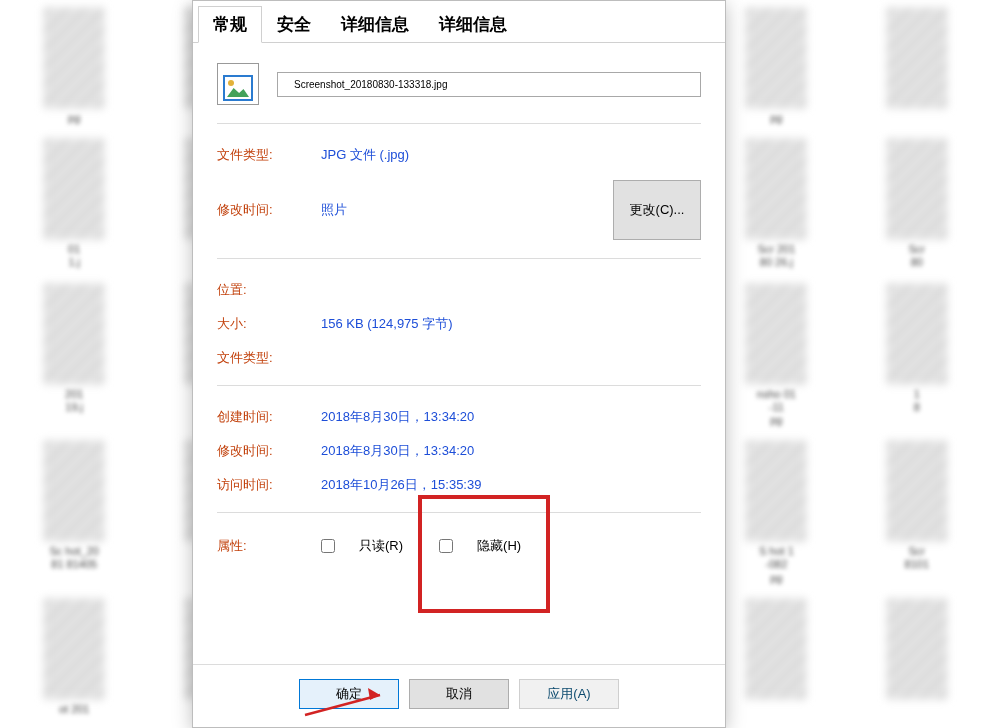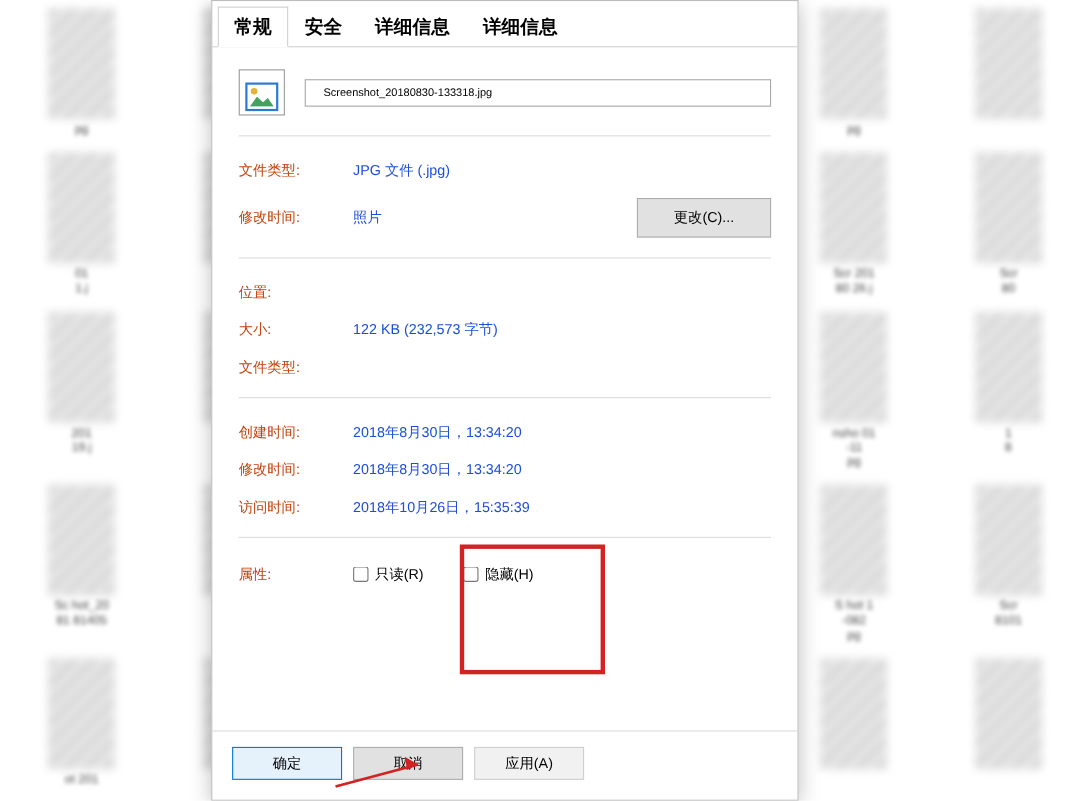--- a/index.html
+++ b/index.html
@@ -148,54 +148,54 @@
     width: 96px;
     color: #c2410c;
   }
   .prop-value {
     flex: 1;
     color: #1d4ed8;
   }
   .btn {
     background: #e1e1e1;
     border: 1px solid #adadad;
-    padding: 8px 0;
-    width: 122px;
+    padding: 20px 0;
+    width: 88px;
     font-size: 13px;
     cursor: pointer;
     font-family: inherit;
   }
   .btn.footer-btn {
     width: 100px;
     padding: 5px 0;
   }
   .btn.disabled {
     border-color: #cfcfcf;
-    color: #000000;
+    color: #0c4a6e;
     background: #f1f1f1;
     cursor: default;
   }
   .btn.highlight {
     border: 1px solid #0078d7;
     background: #e5f1fb;
   }
 
   .attr-row {
     display: flex;
     align-items: flex-start;
     font-size: 13px;
     padding-top: 10px;
     gap: 8px;
     position: relative;
     justify-content: flex-end;
   }
   .chk-wrap {
     display: flex;
     align-items: center;
-    gap: 6px;
+    gap: 24px;
     margin-right: 28px;
   }
   .chk-wrap input {
     width: 14px; height: 14px;
   }
 
   .red-box {
     position: absolute;
     border: 4px solid #d22323;
     pointer-events: none;
@@ -209,21 +209,21 @@
     stroke: #d22323;
     stroke-width: 2.5;
     fill: none;
   }
   .arrow-head {
     fill: #d22323;
   }
 
   .footer {
     display: flex;
-    justify-content: flex-start;
+    justify-content: center;
     gap: 10px;
     padding: 14px 18px 18px 18px;
     border-top: 1px solid #dcdcdc;
   }
 
   .loc-blur {
     display: inline-block;
     width: 90px;
     height: 13px;
     background: #dcdcdc;
@@ -424,21 +424,21 @@
       <button class="btn">更改(C)...</button>
     </div>
 
     <hr class="sep">
 
     <div class="prop-row">
       <div class="prop-label">位置:</div>
     </div>
     <div class="prop-row">
       <div class="prop-label">大小:</div>
-      <div class="prop-value">122 KB (232,573 字节)</div>
+      <div class="prop-value">156 KB (124,975 字节)</div>
     </div>
     <div class="prop-row">
       <div class="prop-label">文件类型:</div>
     </div>
 
     <hr class="sep">
 
     <div class="prop-row">
       <div class="prop-label">创建时间:</div>
       <div class="prop-value">2018年8月30日，13:34:20</div>

